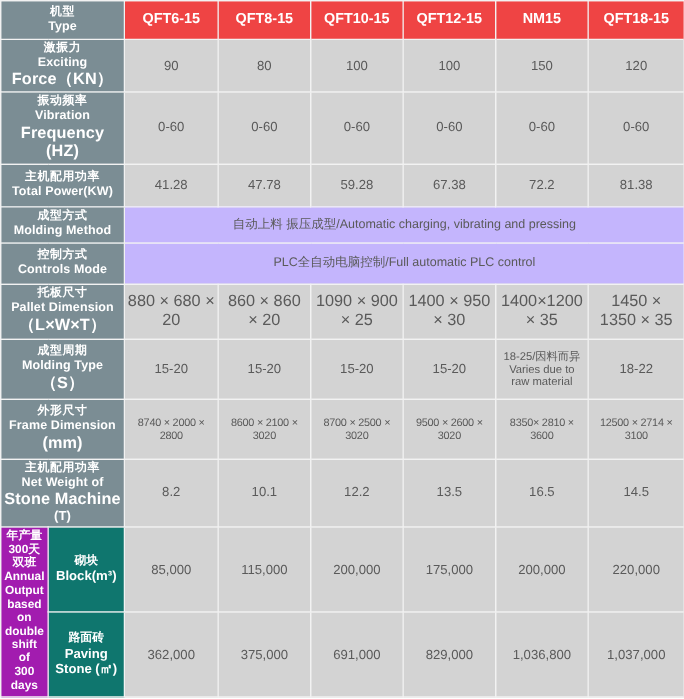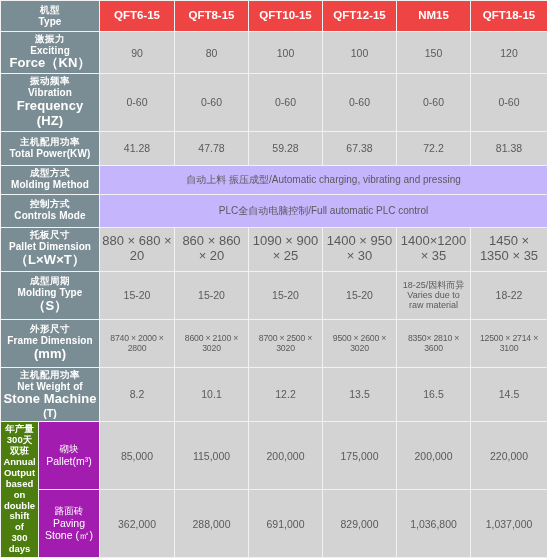--- a/index.html
+++ b/index.html
@@ -83,33 +83,33 @@
     font-size: 8.7px;
     letter-spacing: -0.2px;
   }
   .span-all {
     background: #c4b5fd;
     color: #5a5a5a;
     font-size: 10px;
   }
   
   .vlbl {
-    background: #4d7c0f;
+    background: #a21caf;
     color: #ffffff;
     font-size: 9.5px;
     font-weight: 700;
     line-height: 1.18;
     border-color: #ffffff;
     padding: 1px;
   }
   .sub-lbl {
-    background: #a21caf;
-    color: #ffffff;
-    font-size: 10.5px;
-    font-weight: 400;
+    background: #0f766e;
+    color: #ffffff;
+    font-size: 10.5px;
+    font-weight: 700;
     line-height: 1.2;
     border-color: #ffffff;
   }
   .sub-lbl .cn { display:block; font-size: 9.5px; }
 </style>
 </head>
 <body>
 
 <table id="spec-table">
   <colgroup>
@@ -261,38 +261,38 @@
 Output
 based
 on
 double
 shift
 of
 300
 days</td>
     <td class="sub-lbl">
       <span class="cn">砌块</span>
-      <span>Pallet(m³)</span>
+      <span>Block(m³)</span>
     </td>
     <td class="val">85,000</td>
     <td class="val">115,000</td>
     <td class="val">200,000</td>
     <td class="val">175,000</td>
     <td class="val">200,000</td>
     <td class="val">220,000</td>
   </tr>
 
   <tr style="height:56px">
     <td class="sub-lbl">
       <span class="cn">路面砖</span>
       <span>Paving</span>
       <span style="display:block">Stone (㎡)</span>
     </td>
     <td class="val">362,000</td>
-    <td class="val">288,000</td>
+    <td class="val">375,000</td>
     <td class="val">691,000</td>
     <td class="val">829,000</td>
     <td class="val">1,036,800</td>
     <td class="val">1,037,000</td>
   </tr>
 
   </tbody>
 </table>
 
 </body></html>

